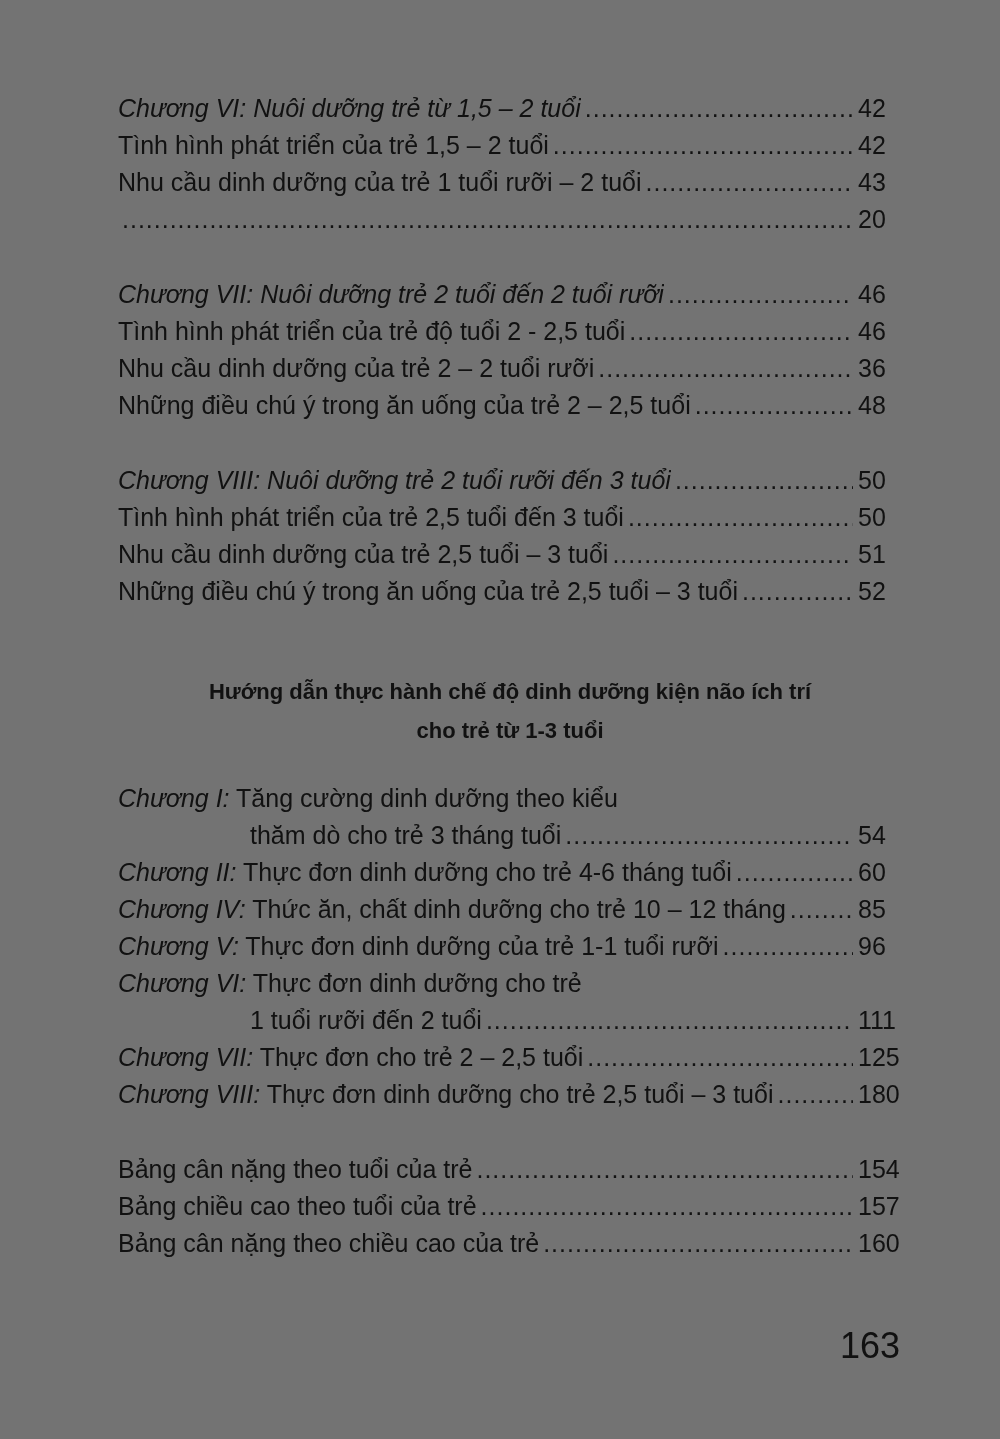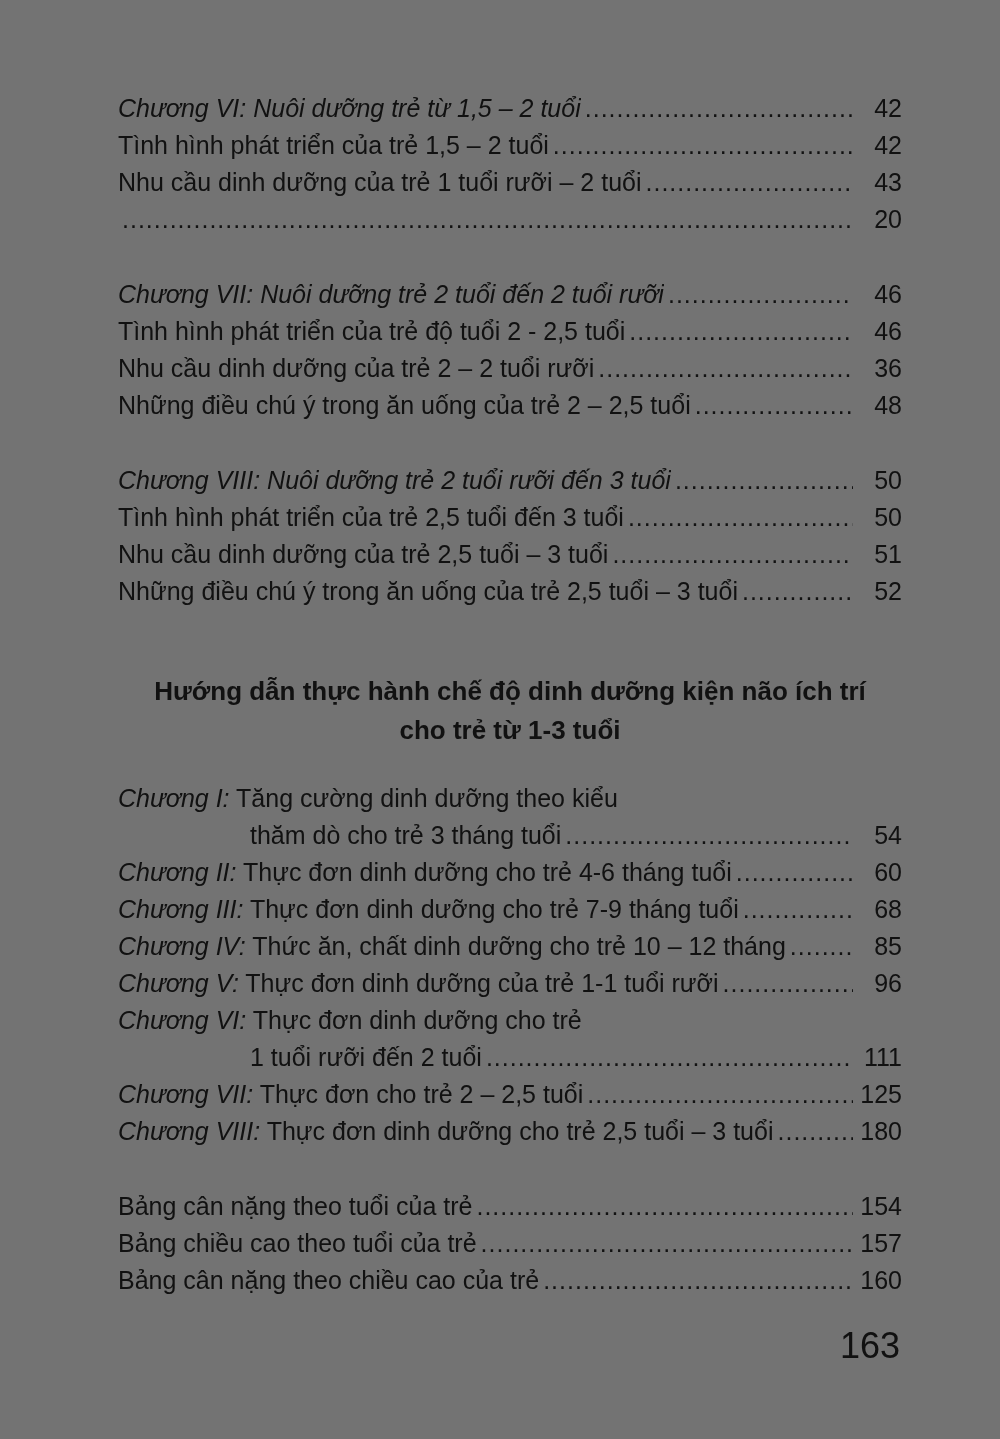--- a/index.html
+++ b/index.html
@@ -53,35 +53,34 @@
     margin: 0 5px 0 4px;
     min-width: 20px;
   }
   .leader::after {
     content: "..................................................................................................................................";
     letter-spacing: 1px;
   }
   .page-num {
     flex: 0 0 auto;
     min-width: 44px;
-    text-align: right;
   }
   .part-heading {
     margin-top: 62px;
     margin-bottom: 30px;
     text-align: center;
   }
   .kicker {
     font-style: italic;
     font-size: 26px;
     line-height: 38px;
   }
   .part-title {
     font-weight: 700;
-    font-size: 26px;
+    font-size: 22px;
     line-height: 39px;
     margin-top: 2px;
   }
   .corner-page-number {
     position: absolute;
     top: 1330px;
     right: 100px;
     font-size: 36px;
     line-height: 32px;
     color: #111;
@@ -171,25 +170,20 @@
           <span class="entry-label">thăm dò cho trẻ 3 tháng tuổi</span>
           <span class="leader"></span>
           <span class="page-num">54</span>
         </div>
         <div class="toc-entry">
           <span class="entry-label"><em class="prefix">Chương II:</em> Thực đơn dinh dưỡng cho trẻ 4-6 tháng tuổi</span>
           <span class="leader"></span>
           <span class="page-num">60</span>
         </div>
         <div class="toc-entry">
-          <span class="entry-label"><em class="prefix">Chương III:</em> Thực đơn dinh dưỡng cho trẻ 7-9 tháng tuổi</span>
-          <span class="leader"></span>
-          <span class="page-num">68</span>
-        </div>
-        <div class="toc-entry">
           <span class="entry-label"><em class="prefix">Chương IV:</em> Thức ăn, chất dinh dưỡng cho trẻ 10 – 12 tháng</span>
           <span class="leader"></span>
           <span class="page-num">85</span>
         </div>
         <div class="toc-entry">
           <span class="entry-label"><em class="prefix">Chương V:</em> Thực đơn dinh dưỡng của trẻ 1-1 tuổi rưỡi</span>
           <span class="leader"></span>
           <span class="page-num">96</span>
         </div>
         <div class="toc-entry">

